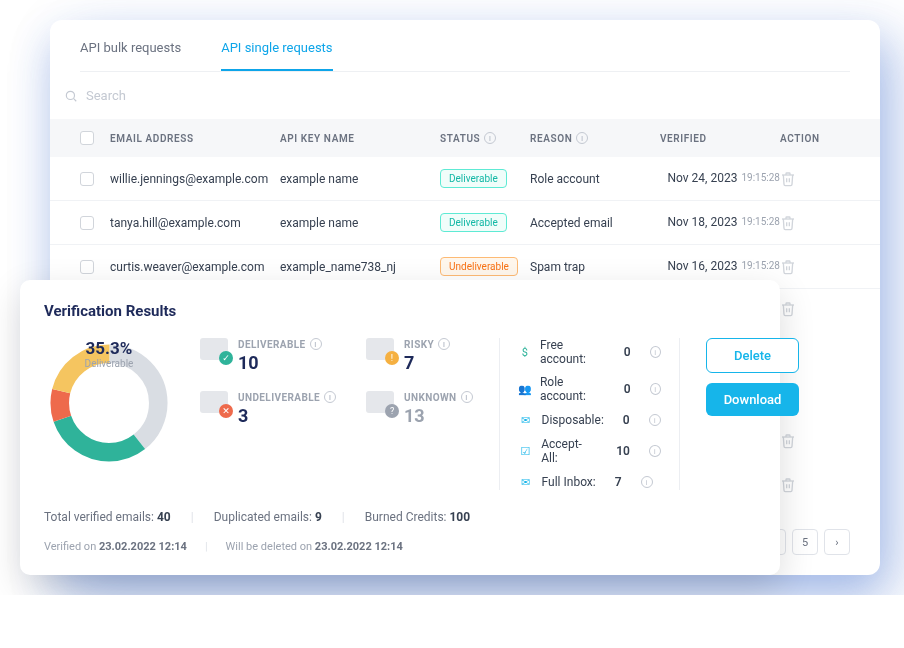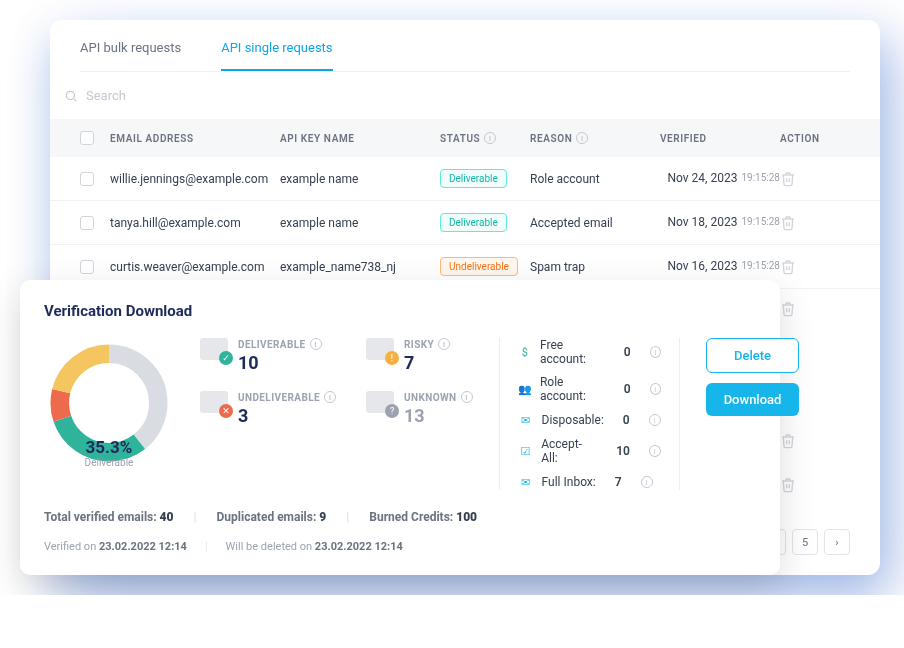--- a/index.html
+++ b/index.html
@@ -29,40 +29,40 @@
 .footer-left { display: flex; align-items: center; gap: 8px; }
 .page-sel { border: 1px solid #e0e3e9; border-radius: 4px; padding: 4px 8px; display: inline-flex; align-items: center; gap: 6px; color: #374151; }
 .pager { display: flex; gap: 6px; }
 .pbtn { width: 26px; height: 26px; border: 1px solid #e0e3e9; border-radius: 4px; display: flex; align-items: center; justify-content: center; font-size: 11px; color: #6b7280; cursor: pointer; background: #fff; }
 .pbtn.active { border-color: #0ea5e9; color: #0ea5e9; }
 
 .overlay { position: absolute; left: -30px; top: 260px; width: 760px; background: #fff; border-radius: 10px; box-shadow: 0 12px 36px rgba(0,0,0,0.14); padding: 22px 24px; }
 .ov-title { color: #1e2a5a; font-weight: 700; font-size: 15px; margin-bottom: 18px; }
 .ov-top { display: flex; gap: 26px; align-items: flex-start; }
 .donut { width: 130px; height: 130px; position: relative; flex-shrink: 0; }
-.donut-center { position: absolute; inset: 0; display: flex; flex-direction: column; align-items: center; justify-content: flex-end; }
+.donut-center { position: absolute; inset: 0; display: flex; flex-direction: column; align-items: center; justify-content: flex-start; }
 .donut-pct { color: #1e2a5a; font-weight: 700; font-size: 17px; }
 .donut-lbl { color: #9ca3af; font-size: 10px; }
 .stat-grid { display: grid; grid-template-columns: 1fr 1fr; gap: 18px 30px; }
 .stat { display: flex; gap: 10px; align-items: flex-start; }
 .stat .ic { width: 28px; height: 22px; background: #e5e7eb; border-radius: 3px; position: relative; }
 .stat .badge-ic { position: absolute; right: -5px; bottom: -5px; width: 14px; height: 14px; border-radius: 50%; display: flex; align-items: center; justify-content: center; font-size: 9px; color: #fff; }
 .stat .lbl { font-size: 10px; color: #9ca3af; text-transform: uppercase; font-weight: 700; letter-spacing: 0.4px; display: flex; align-items: center; gap: 4px; }
 .stat .num { font-size: 18px; color: #1e2a5a; font-weight: 700; margin-top: 2px; }
 .details-box { border-left: 1px solid #eceef2; border-right: 1px solid #eceef2; padding: 0 18px; display: flex; flex-direction: column; gap: 9px; }
 .dline { display: flex; align-items: center; gap: 8px; font-size: 12px; color: #374151; }
 .dline .di { width: 16px; height: 16px; display: flex; align-items: center; justify-content: center; font-size: 11px; }
 .dline .k { color: #374151; }
 .dline .v { font-weight: 600; }
 .actions { display: flex; flex-direction: column; gap: 10px; }
 .btn { padding: 9px 18px; border-radius: 6px; font-size: 13px; font-weight: 500; cursor: pointer; text-align: center; }
 .btn-dl { background: #16b5ea; color: #fff; }
 .btn-del { background: #fff; border: 1px solid #16b5ea; color: #16b5ea; }
 .ov-bottom { margin-top: 20px; }
-.totals { display: flex; gap: 20px; font-size: 12px; color: #374151; font-weight: bold; }
+.totals { display: flex; gap: 20px; font-size: 12px; color: #374151; }
 .totals span.k { color: #6b7280; }
 .totals .sep { color: #e0e3e9; }
 .meta { margin-top: 16px; font-size: 11px; color: #9ca3af; display: flex; gap: 18px; }
 </style>
 </head>
 <body>
 
 <div class="main-panel">
   <div class="tabs">
     <div class="tab">API bulk requests</div>
@@ -242,21 +242,21 @@
       <span>of 97 entries</span>
     </div>
     <div class="pager">
       <div class="pbtn">‹</div>
       <div id="pager-host" style="display:contents"><div class="pbtn">1</div><div class="pbtn">2</div><div class="pbtn active">3</div><div class="pbtn">4</div><div class="pbtn">5</div></div>
       <div class="pbtn">›</div>
     </div>
   </div>
 
   <div class="overlay">
-    <div class="ov-title">Verification Download</div>
+    <div class="ov-title">Verification Results</div>
     <div class="ov-top">
       <div class="donut">
         <svg viewBox="0 0 42 42" width="130" height="130">
           <circle cx="21" cy="21" r="15.915" fill="none" stroke="#d9dde3" stroke-width="6" stroke-dasharray="39.4 60.6" stroke-dashoffset="25"></circle>
           <circle cx="21" cy="21" r="15.915" fill="none" stroke="#2fb39a" stroke-width="6" stroke-dasharray="30.3 69.7" stroke-dashoffset="85.6"></circle>
           <circle cx="21" cy="21" r="15.915" fill="none" stroke="#ee6a4c" stroke-width="6" stroke-dasharray="9.1 90.9" stroke-dashoffset="55.3"></circle>
           <circle cx="21" cy="21" r="15.915" fill="none" stroke="#f5c560" stroke-width="6" stroke-dasharray="21.2 78.8" stroke-dashoffset="46.2"></circle>
         </svg>
         <div class="donut-center">
           <div class="donut-pct">35.3%</div>

